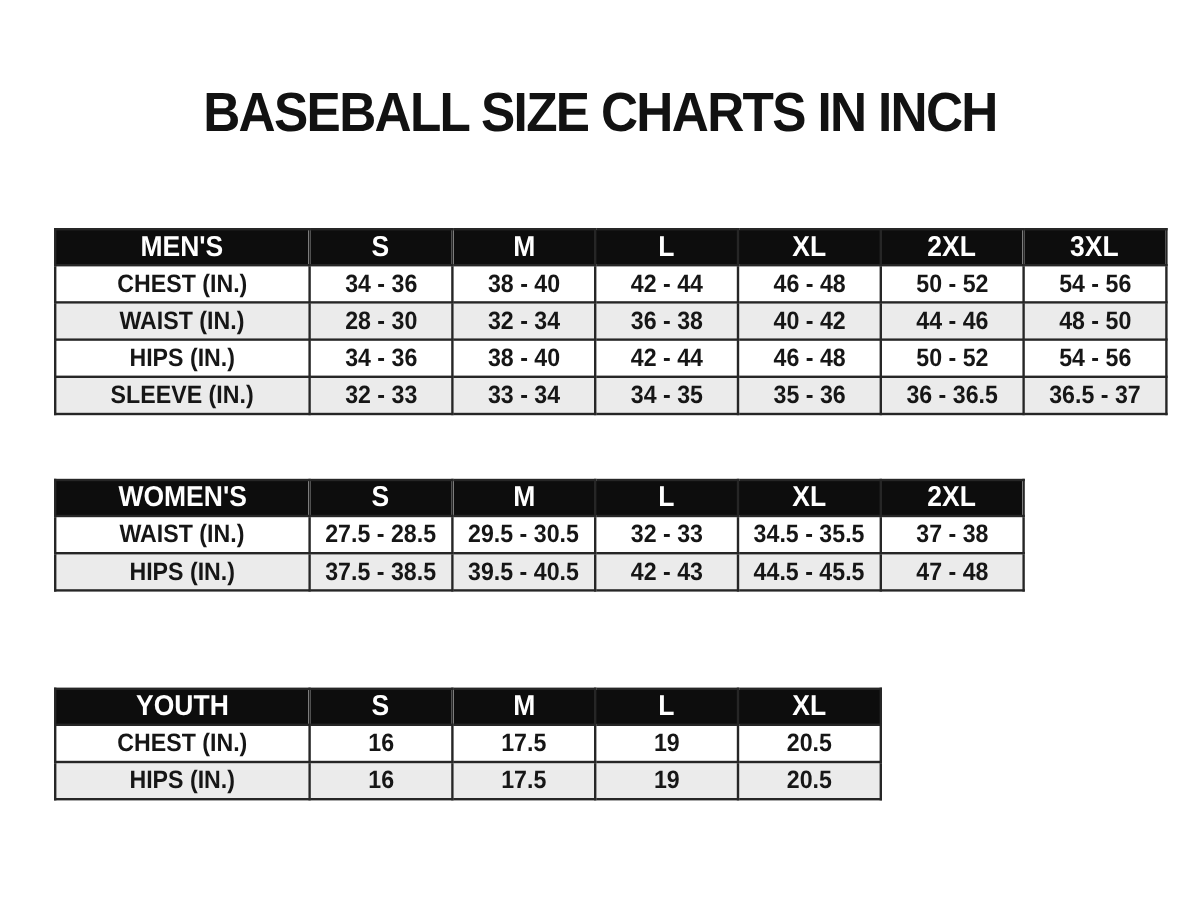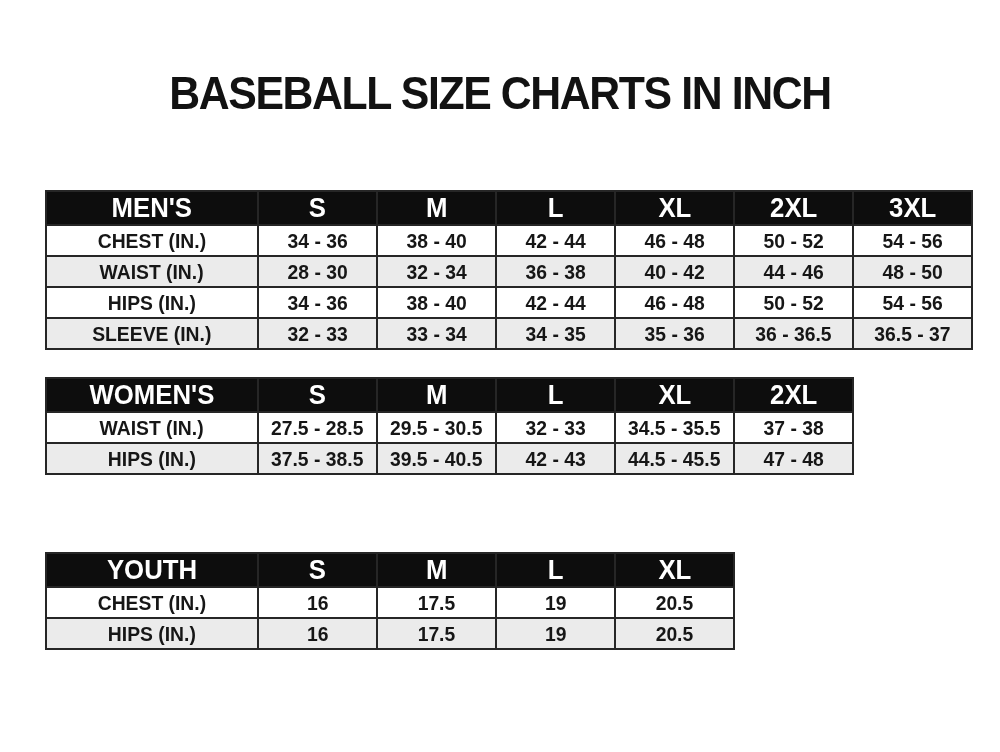--- a/index.html
+++ b/index.html
@@ -14,32 +14,32 @@
     font-size:46px;font-weight:bold;color:#121212;
     letter-spacing:-1.5px;line-height:1;
     transform:scaleX(0.93);transform-origin:50% 50%;
     white-space:nowrap;
   }
   table{
     border-collapse:collapse;table-layout:fixed;
     position:absolute;left:45px;
   }
   #tbl-mens{top:190px;}
-  #tbl-womens{top:377px;}
-  #tbl-youth{top:552px;}
+  #tbl-womens{top:399px;}
+  #tbl-youth{top:573px;}
   th,td{
     border:2px solid #262626;
     height:29px;padding:0;
     text-align:center;vertical-align:middle;
     font-weight:bold;font-size:21px;color:#161616;
     overflow:hidden;
   }
   thead th{
     background:#0d0d0d;color:#ffffff;
-    height:25px;font-size:28px;
+    height:25px;font-size:24px;
   }
   .lblcol{width:210px;}
   .datacol{width:117px;}
   tbody tr:nth-child(odd){background:#ffffff;}
   tbody tr:nth-child(even){background:#ebebeb;}
   .ct{
     display:inline-block;white-space:nowrap;
     transform:scaleX(0.92);transform-origin:center;
     line-height:1;
   }

